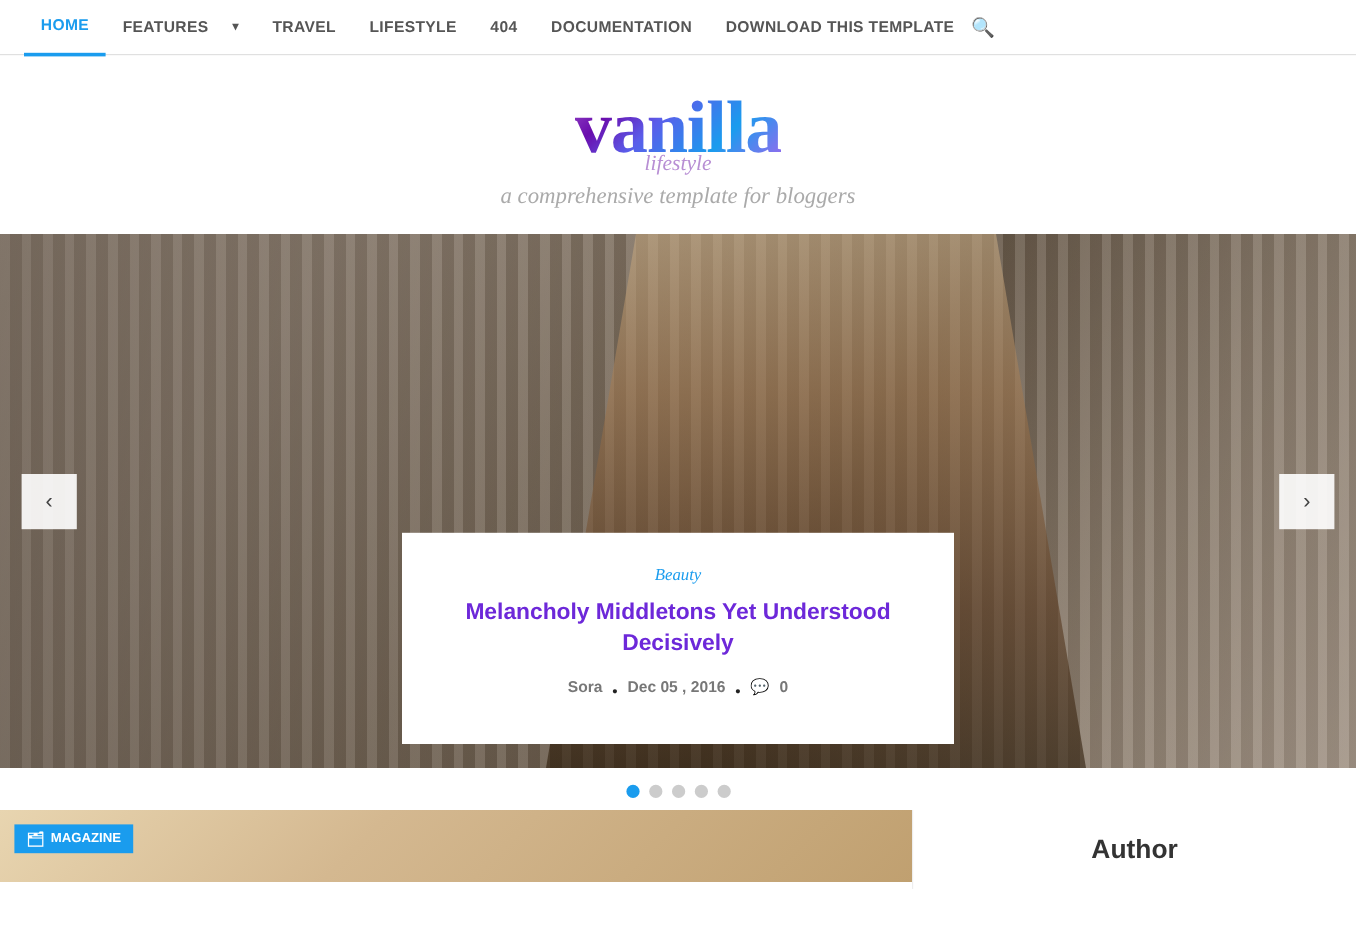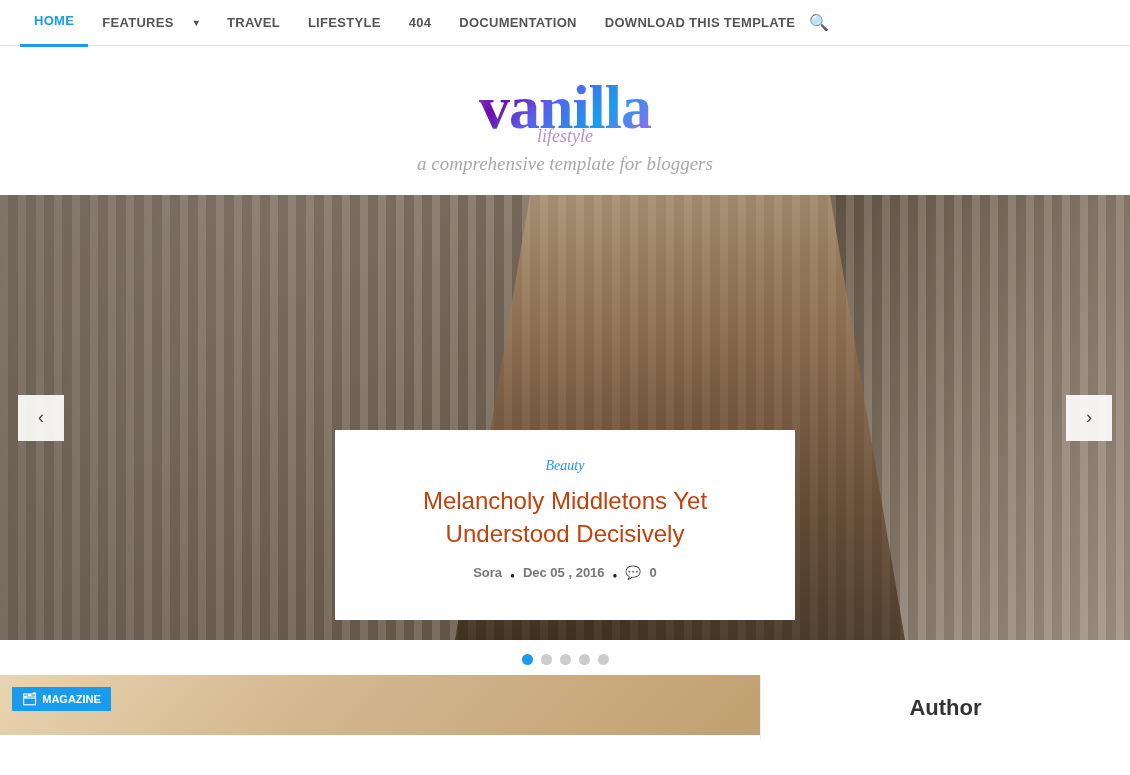--- a/index.html
+++ b/index.html
@@ -151,23 +151,23 @@
       z-index: 10;
     }
     .slide-category {
       font-size: 14px;
       color: #1a9cee;
       font-style: italic;
       font-family: Georgia, serif;
       margin-bottom: 10px;
     }
     .slide-title {
-      font-size: 24px;
-      font-weight: 400;
-      color: #c2410c;
+      font-size: 19px;
+      font-weight: 700;
+      color: #6d28d9;
       line-height: 1.4;
       margin-bottom: 14px;
     }
     .slide-meta {
       font-size: 13px;
       color: #777;
       display: flex;
       align-items: flex-end;
       justify-content: center;
       gap: 8px;

